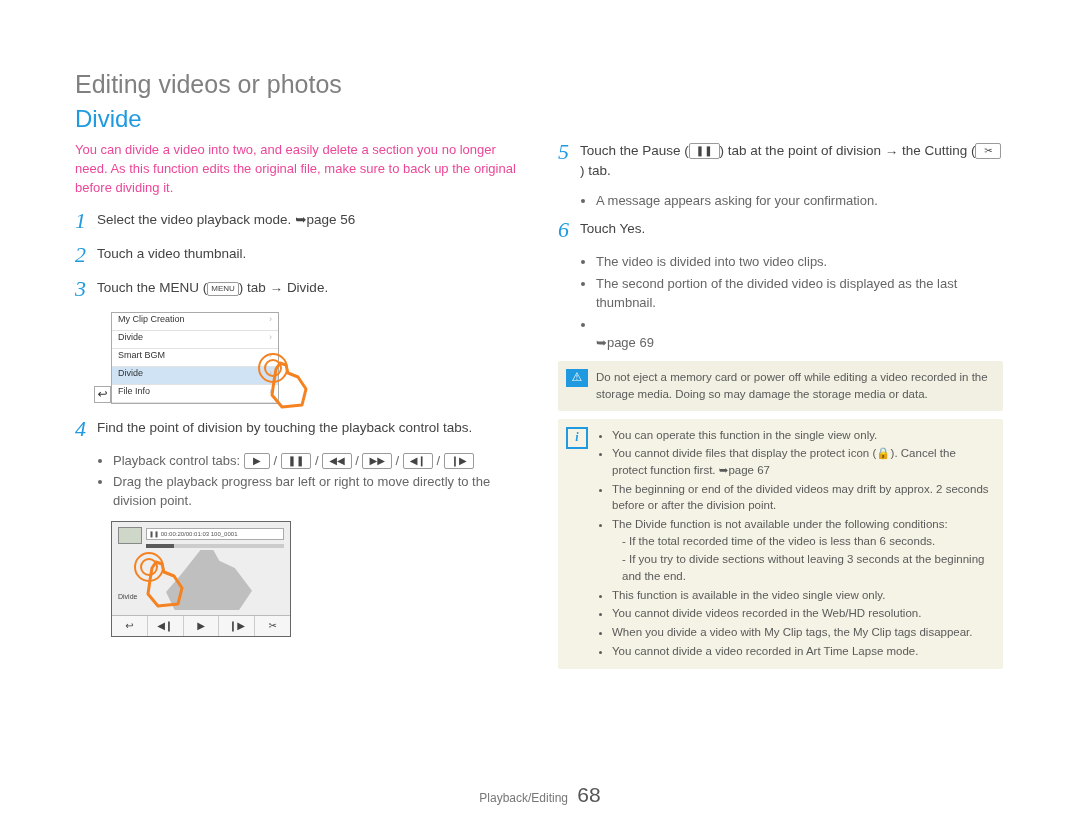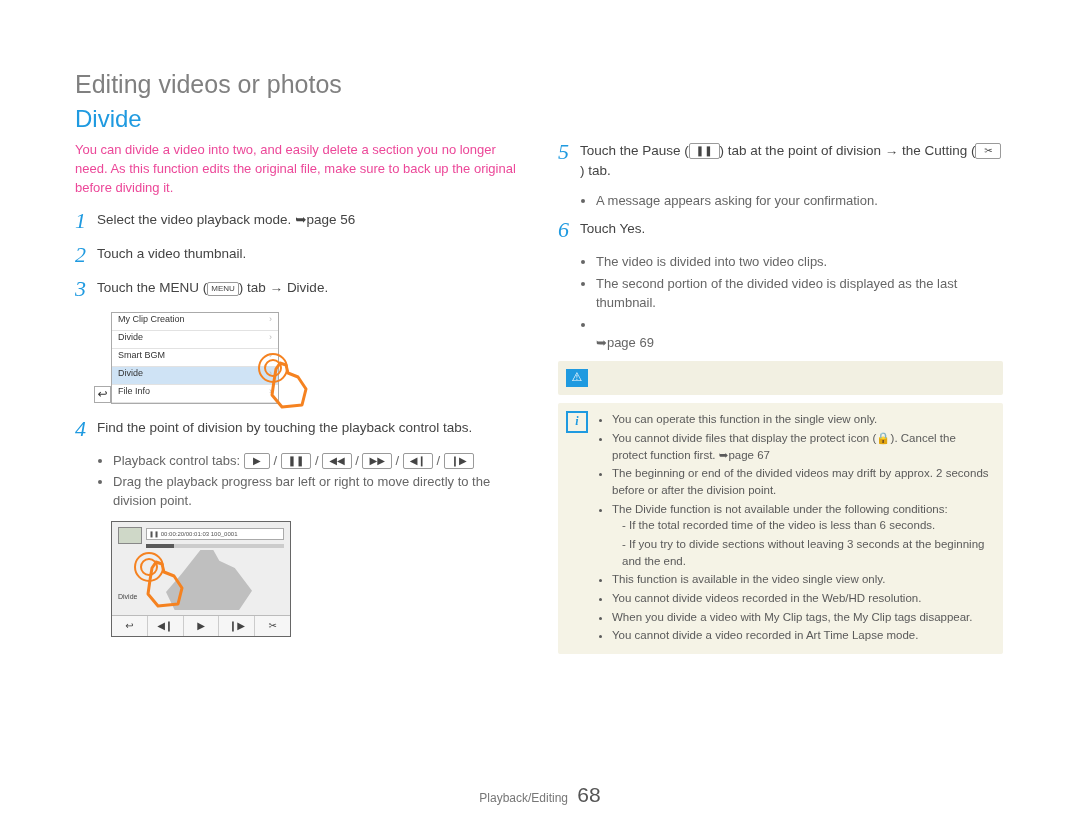--- a/index.html
+++ b/index.html
@@ -387,20 +387,21 @@
         <li>The video is divided into two video clips.</li>
         <li>The second portion of the divided video is displayed as the last thumbnail.</li>
         <li>
           <br>
           <span>➥<span>page 69</span></span>
         </li>
       </ul>
 
       <div class="callout warn">
         <div class="callout-icon">⚠</div>
+        <div class="callout-body">Do not eject a memory card or power off while editing a video recorded in the storage media. Doing so may damage the storage media or data.</div>
       </div>
 
       <div class="callout info">
         <div class="callout-icon">i</div>
         <div class="callout-body">
           <ul>
             <li>You can operate this function in the single view only.</li>
             <li>
               <span>You cannot divide files that display the protect icon (</span><span>🔒</span><span>). Cancel the protect function first. </span><span>➥<span>page 67</span></span>
             </li>

